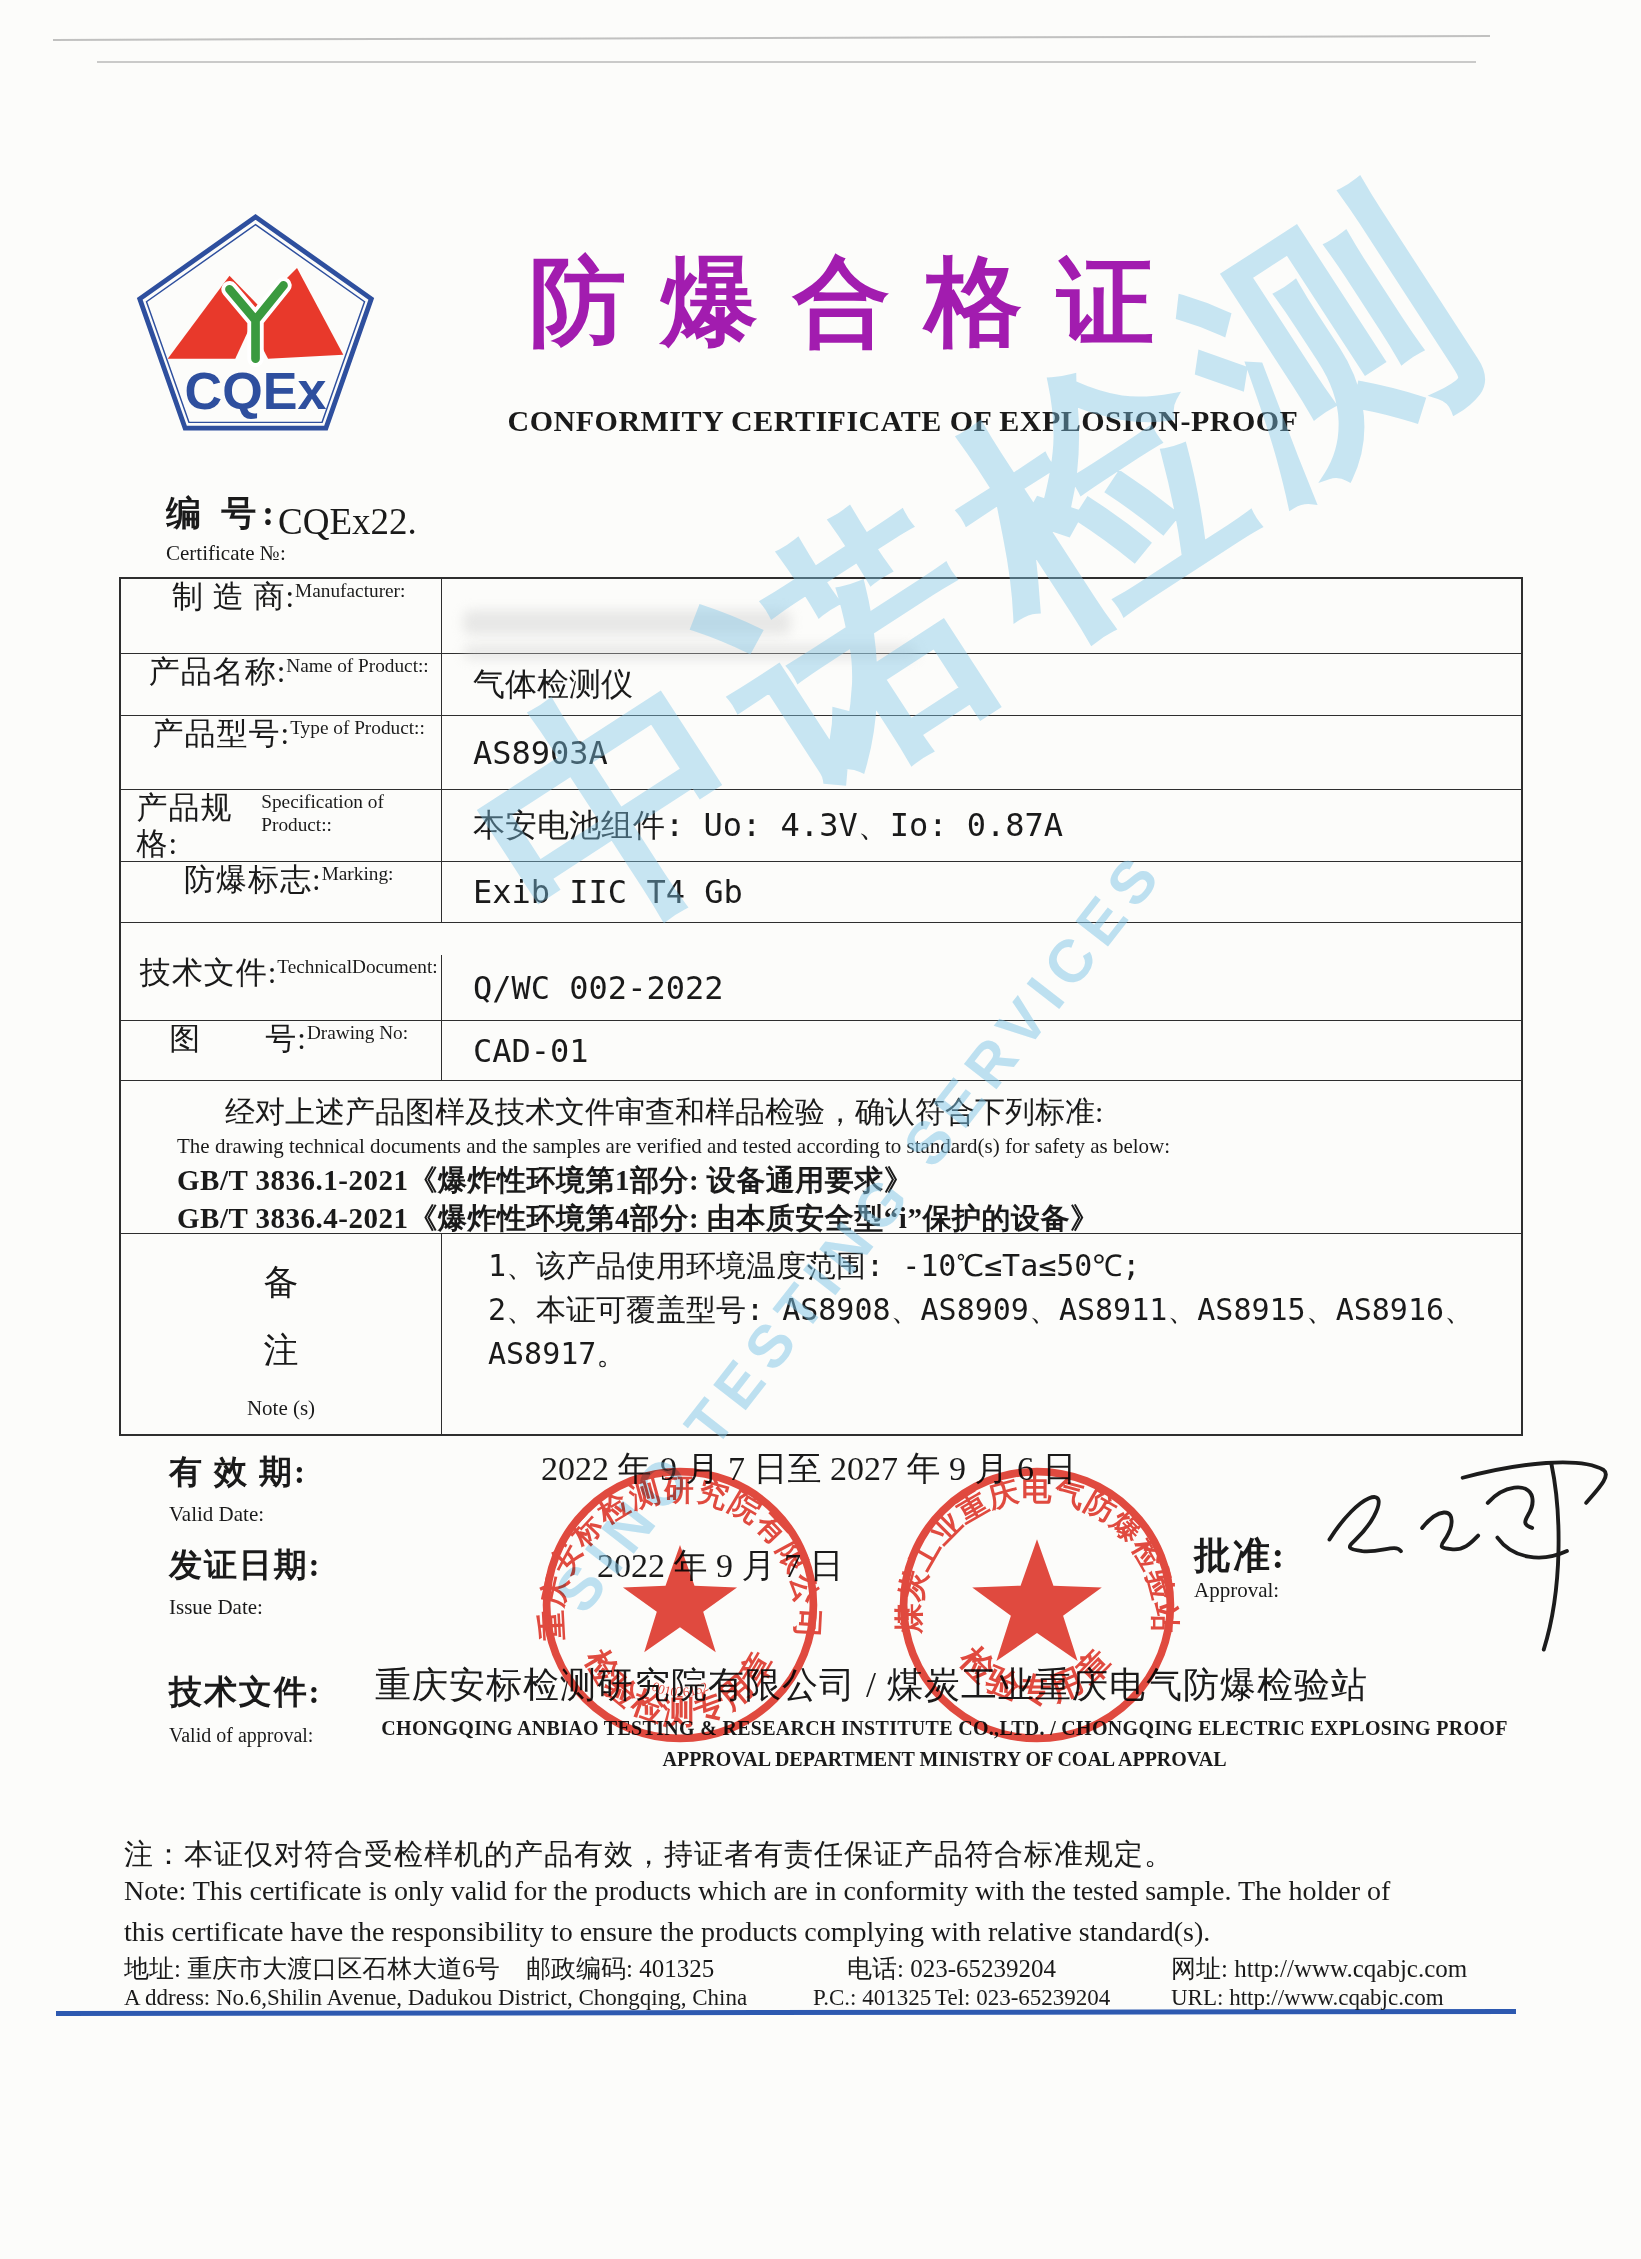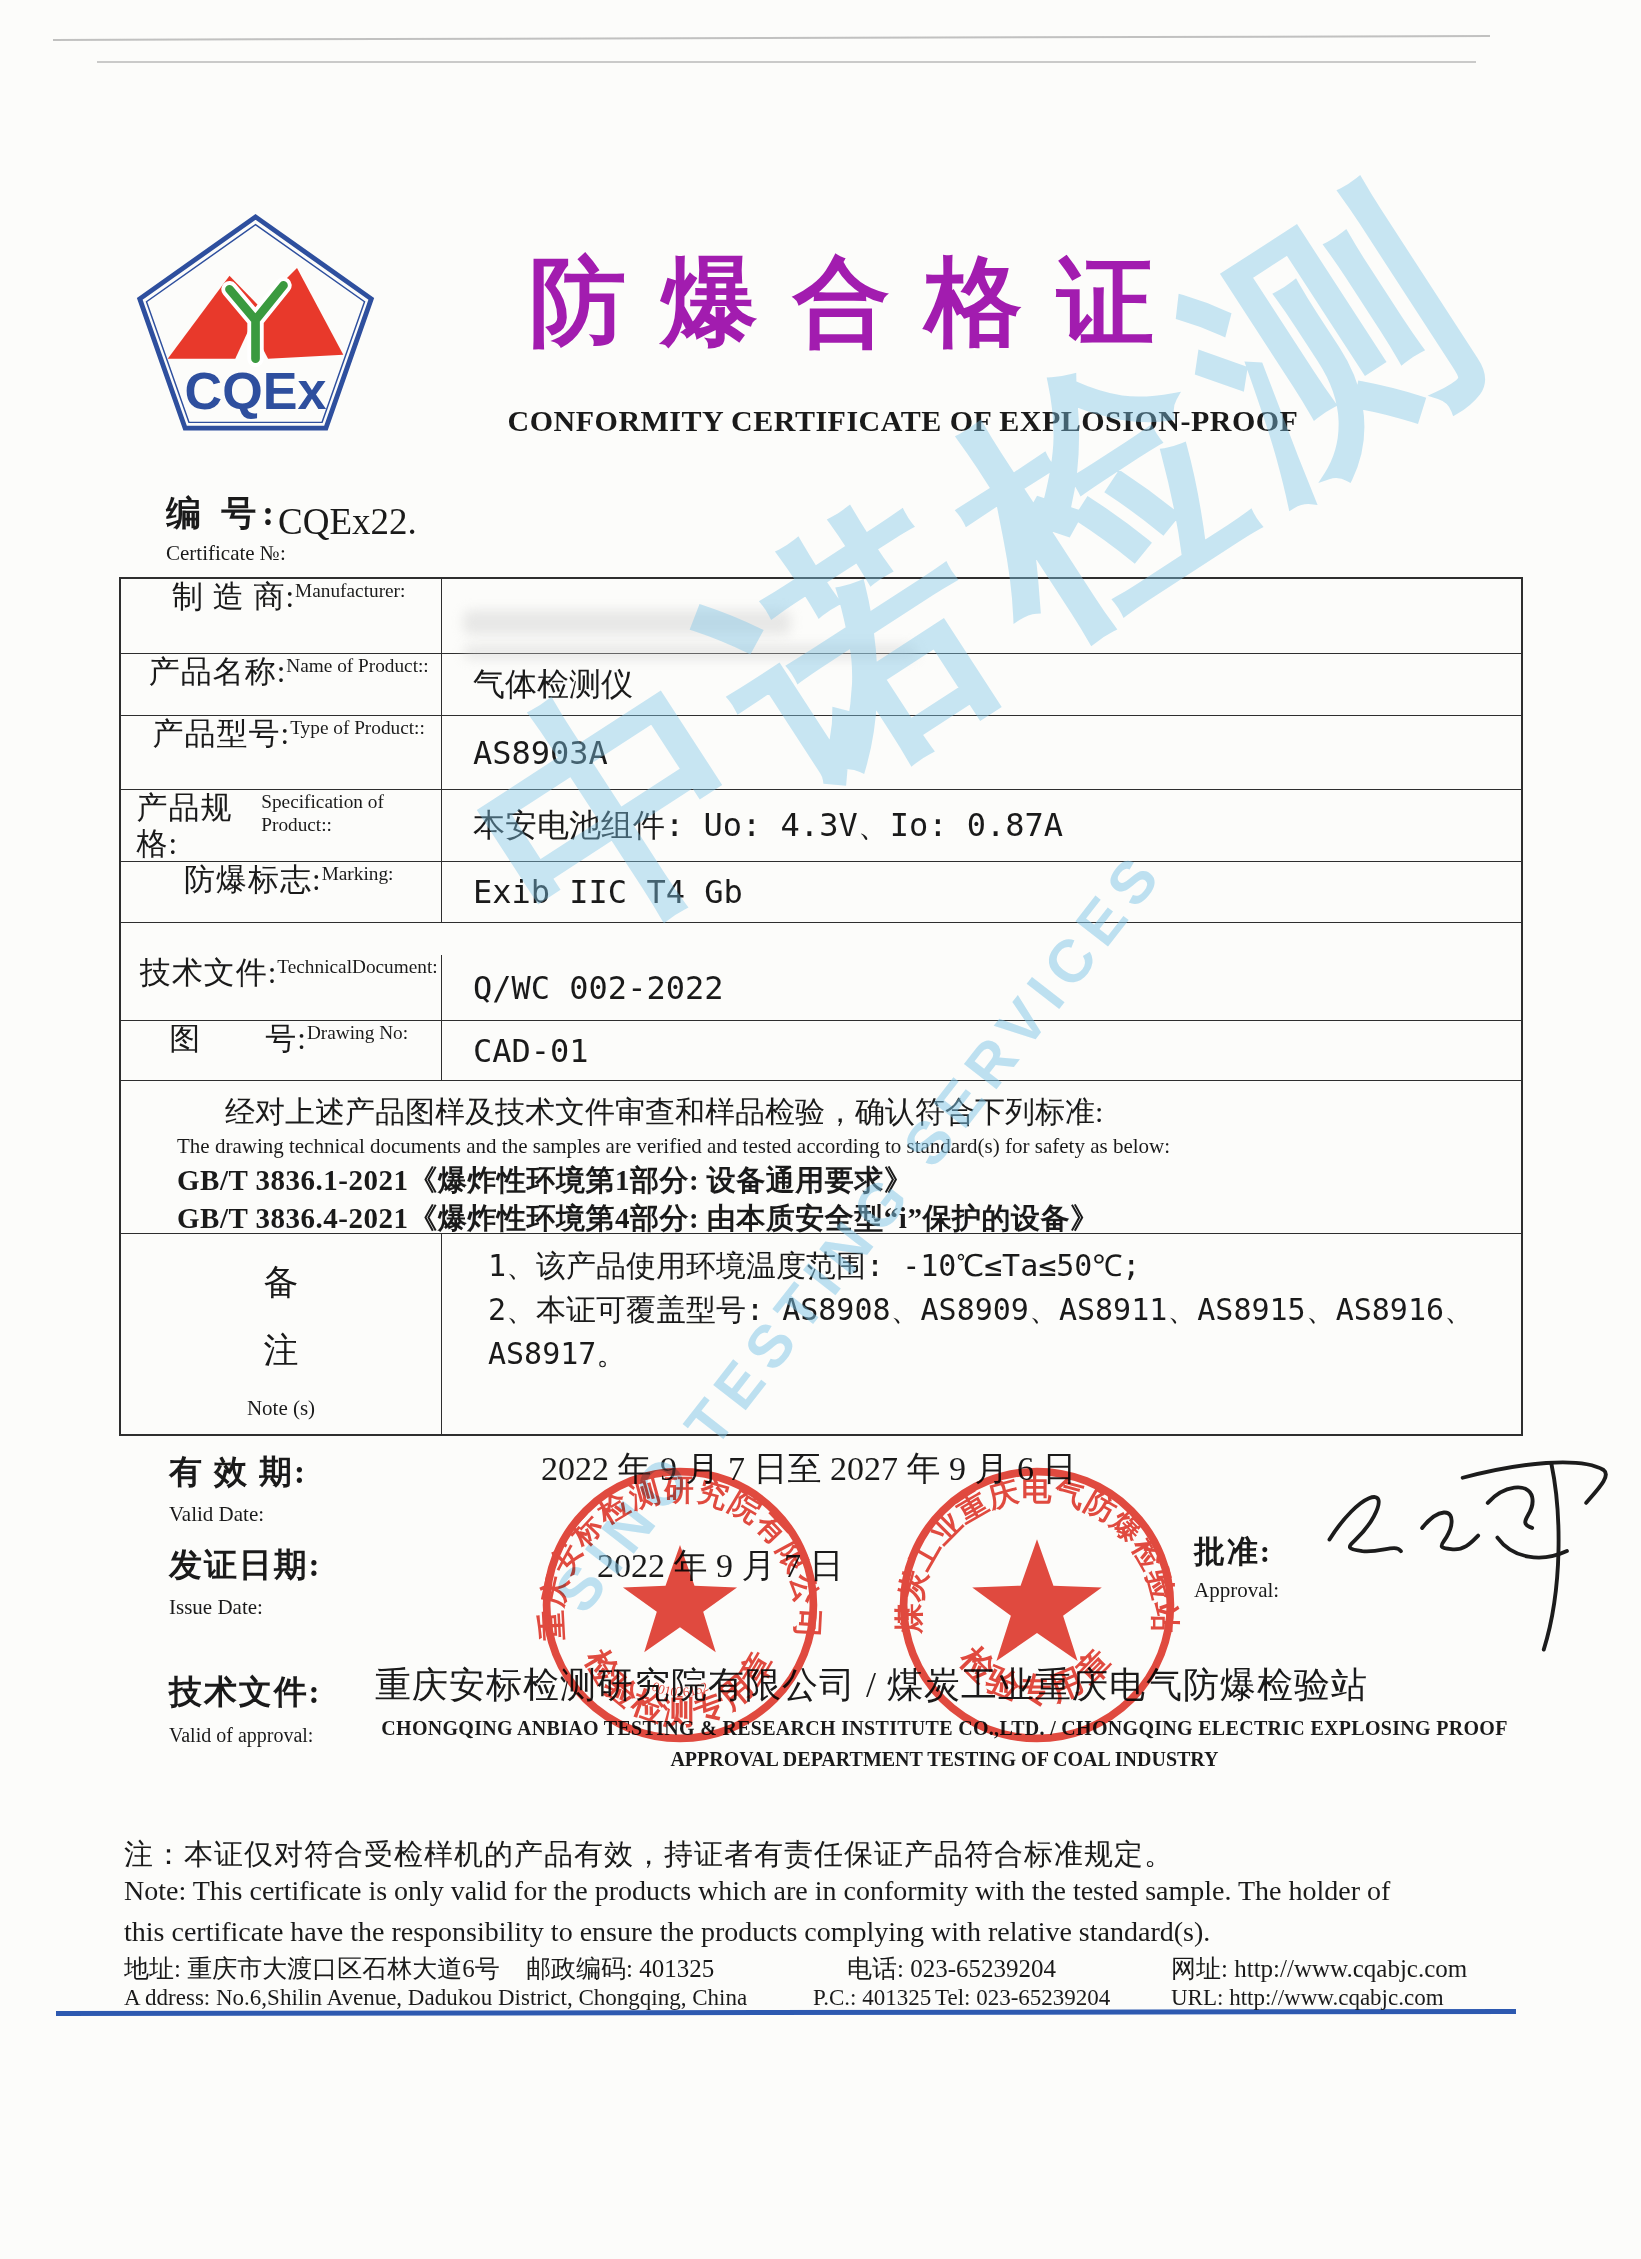--- a/index.html
+++ b/index.html
@@ -183,28 +183,28 @@
   <div class="smudge" style="left:463px;top:645px;width:454px;height:13.5px;"></div>
 
   <div class="fld-cn" style="left:169px;top:1450px;">有 效 期:</div>
   <div class="fld-en" style="left:169px;top:1502px;">Valid Date:</div>
   <div class="fld-val" style="left:541px;top:1446px;">2022 年 9 月 7 日至 2027 年 9 月 6 日</div>
 
   <div class="fld-cn" style="left:169px;top:1543px;">发证日期:</div>
   <div class="fld-en" style="left:169px;top:1595px;">Issue Date:</div>
   <div class="fld-val" style="left:597px;top:1543px;">2022 年 9 月 7 日</div>
 
-  <div class="fld-cn" style="left:1194px;top:1531px;font-size:31px;">批准:</div>
+  <div class="fld-cn" style="left:1194px;top:1531px;font-size:37px;">批准:</div>
   <div class="fld-en" style="left:1194px;top:1578px;">Approval:</div>
 
   <div class="fld-cn" style="left:169px;top:1670px;">技术文件:</div>
   <div class="fld-en" style="left:169px;top:1724px;font-size:20px;">Valid of approval:</div>
   <div class="org-cn">重庆安标检测研究院有限公司 / 煤炭工业重庆电气防爆检验站</div>
   <div class="org-en">CHONGQING ANBIAO TESTING &amp; RESEARCH INSTITUTE CO.,LTD. / CHONGQING ELECTRIC EXPLOSING PROOF</div>
-  <div class="org-en2">APPROVAL DEPARTMENT TESTING OF COAL INDUSTRY</div>
+  <div class="org-en2">APPROVAL DEPARTMENT MINISTRY OF COAL APPROVAL</div>
 
   <div class="foot-cn">注：本证仅对符合受检样机的产品有效，持证者有责任保证产品符合标准规定。</div>
   <div class="foot-en" style="left:124px;top:1875px;">Note: This certificate is only valid for the products which are in conformity with the tested sample. The holder of</div>
   <div class="foot-en" style="left:124px;top:1916px;">this certificate have the responsibility to ensure the products complying with relative standard(s).</div>
 
   <div class="addr-seg" style="left:124px;top:1952px;">地址: 重庆市大渡口区石林大道6号</div>
   <div class="addr-seg" style="left:526px;top:1952px;">邮政编码: 401325</div>
   <div class="addr-seg" style="left:813px;top:1952px;margin-left:34px;">电话: 023-65239204</div>
   <div class="addr-seg" style="left:1171px;top:1952px;">网址: http://www.cqabjc.com</div>
 

